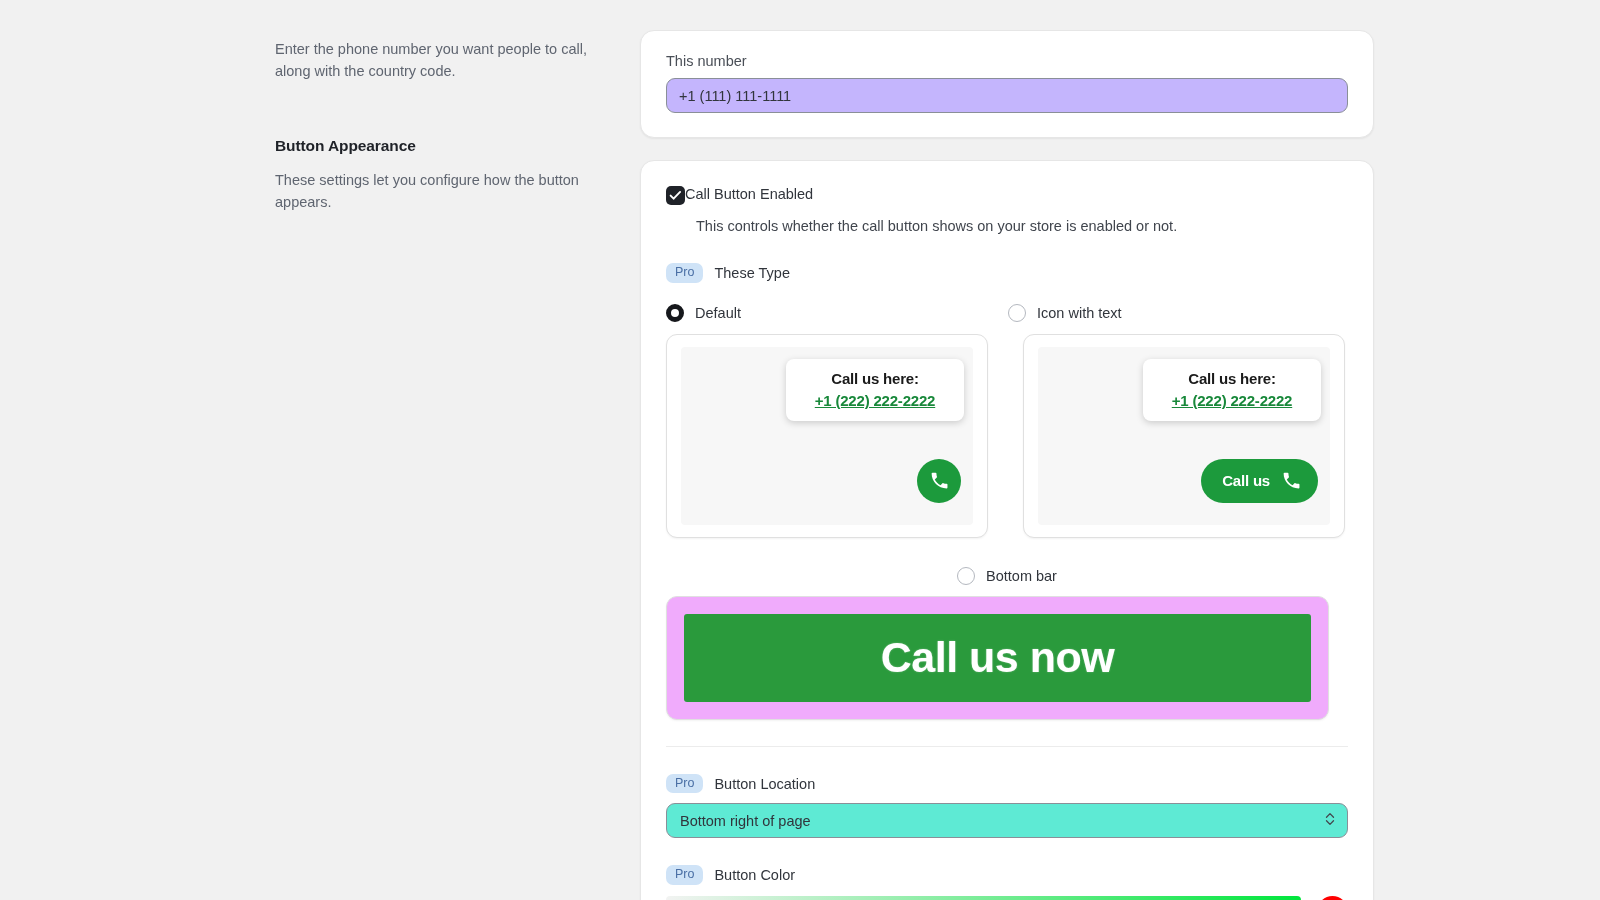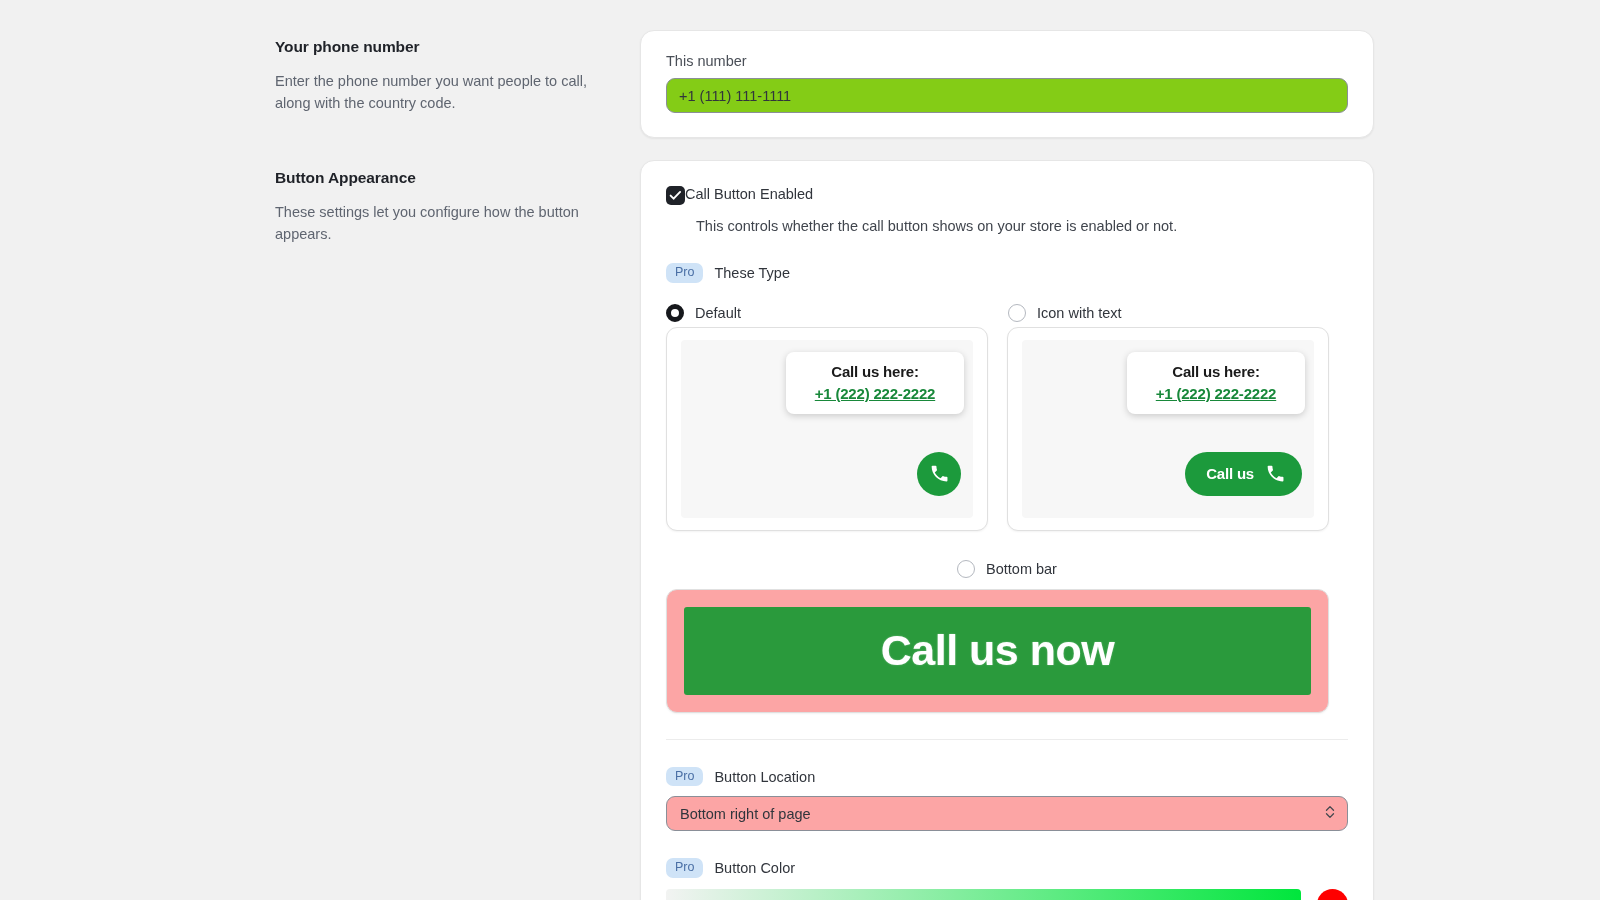--- a/index.html
+++ b/index.html
@@ -59,21 +59,21 @@
   .field-label {
     font-size: 14.5px;
     color: #4a4f57;
     margin-bottom: 9px;
   }
   .text-input {
     width: 100%;
     height: 35px;
     border: 1px solid #8a8f98;
     border-radius: 9px;
-    background: #84cc16;
+    background: #c4b5fd;
     padding: 0 12px;
     font-family: "Liberation Sans", sans-serif;
     font-size: 14.5px;
     color: #1f2228;
     outline: none;
   }
   .text-input::placeholder { color: #31353c; }
 
   
   .checkbox-row { display: flex; align-items: flex-start; }
@@ -125,21 +125,21 @@
   .radio-label { font-size: 14.5px; color: #31353c; }
 
   .radio-row-2col {
     display: flex;
     margin-top: 21px;
   }
   .radio-col { width: 340px; }
   .radio-col.second { margin-left: 2px; }
 
   
-  .preview-row { display: flex; gap: 19px; margin-top: 5px; }
+  .preview-row { display: flex; gap: 35px; margin-top: 12px; }
   .preview-card {
     width: 322px;
     height: 204px;
     background: #fff;
     border: 1px solid #e0e0e0;
     border-radius: 11px;
     box-shadow: 0 1px 2px rgba(18,18,18,0.05);
     padding: 12px 14px 12px 14px;
   }
   .preview-inner {
@@ -204,21 +204,21 @@
     font-weight: 700;
     letter-spacing: -0.2px;
   }
 
   
   .bottombar-radio { margin-top: 29px; justify-content: center; }
   .bottombar-card {
     margin-top: 11px;
     width: 663px;
     height: 124px;
-    background: #fca5a5;
+    background: #f0abfc;
     border: 1px solid #e0e0e0;
     border-radius: 11px;
     box-shadow: 0 1px 2px rgba(18,18,18,0.05);
     display: flex;
     align-items: center;
     justify-content: center;
   }
   .bottombar-btn {
     width: 627px;
     height: 88px;
@@ -243,21 +243,21 @@
     margin: 26px 0 0 0;
   }
 
   
   .select-wrap { position: relative; margin-top: 10px; }
   .select-box {
     width: 100%;
     height: 35px;
     border: 1px solid #8a8f98;
     border-radius: 9px;
-    background: #fca5a5;
+    background: #5eead4;
     display: flex;
     align-items: center;
     padding: 0 13px;
     font-size: 14.5px;
     color: #31353c;
     cursor: pointer;
   }
   .select-chevrons {
     position: absolute;
     right: 12px;
@@ -282,21 +282,20 @@
   }
 </style>
 </head>
 <body>
 
 <div class="page">
 
   <div class="left-col">
 
     <div class="side-section">
-      <div class="side-title">Your phone number</div>
       <div class="side-desc">Enter the phone number you want people to call, along with the country code.</div>
     </div>
 
     <div class="side-section">
       <div class="side-title">Button Appearance</div>
       <div class="side-desc">These settings let you configure how the button appears.</div>
     </div>
 
   </div>
 

